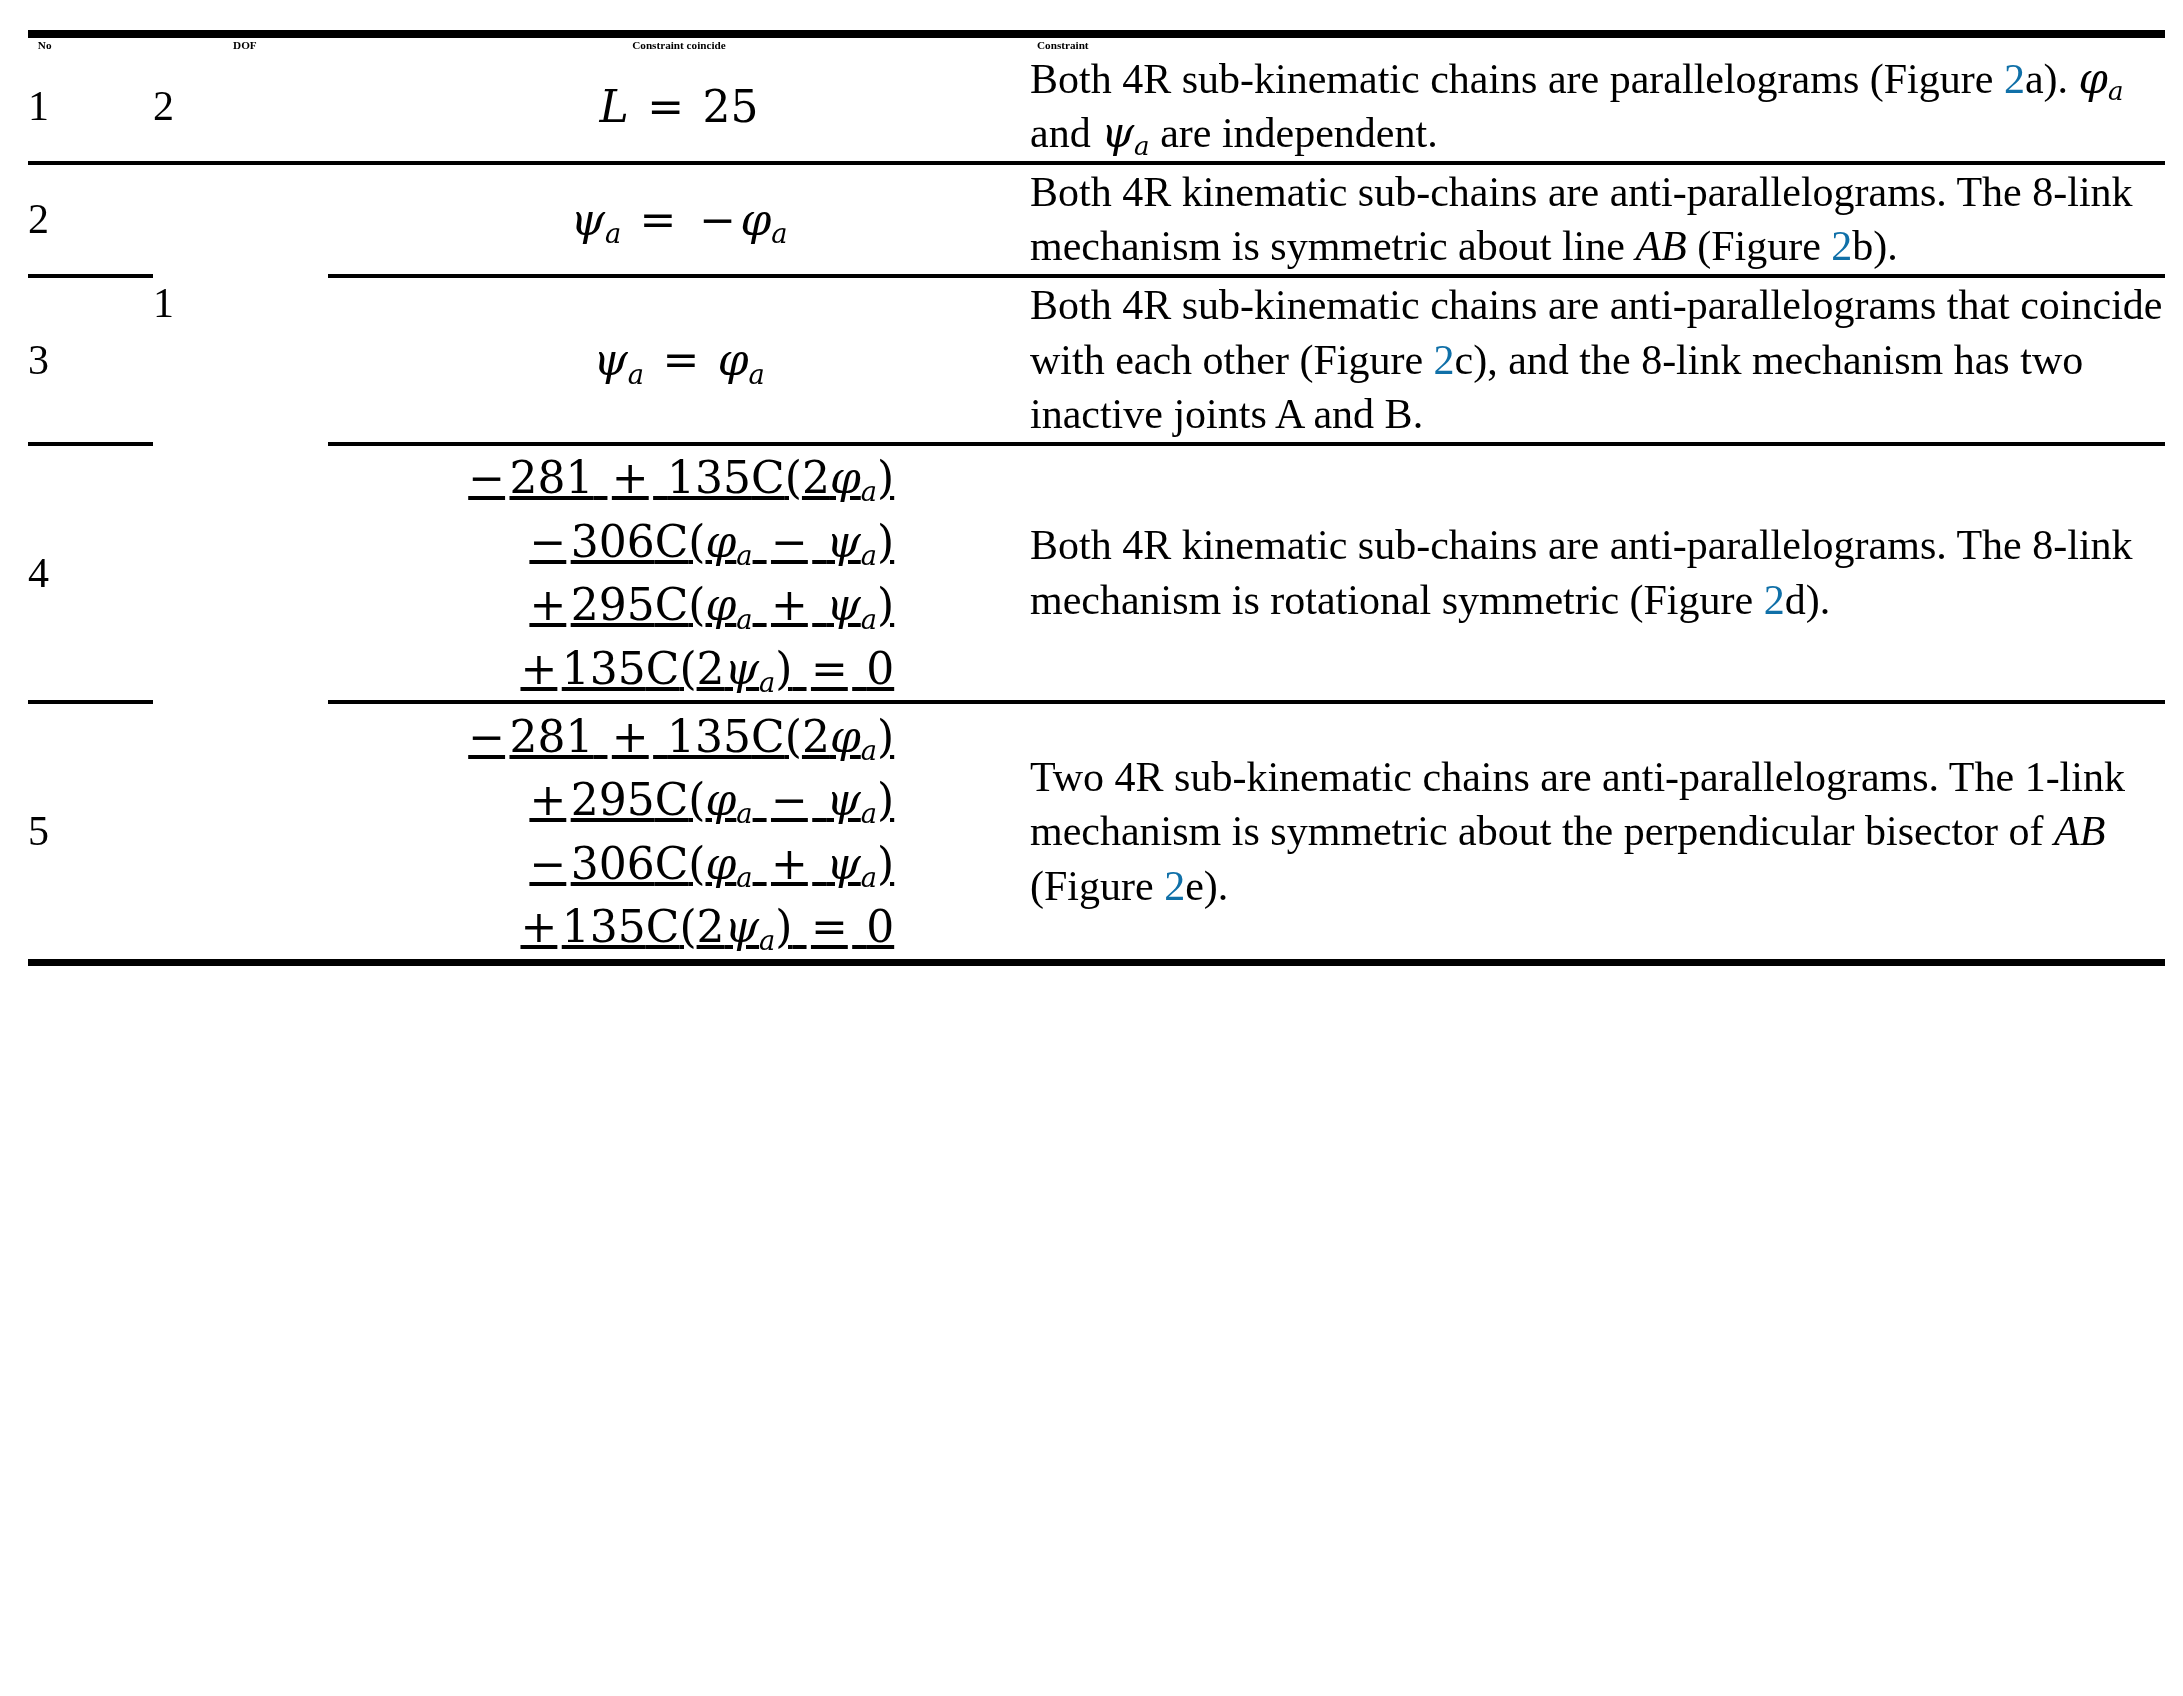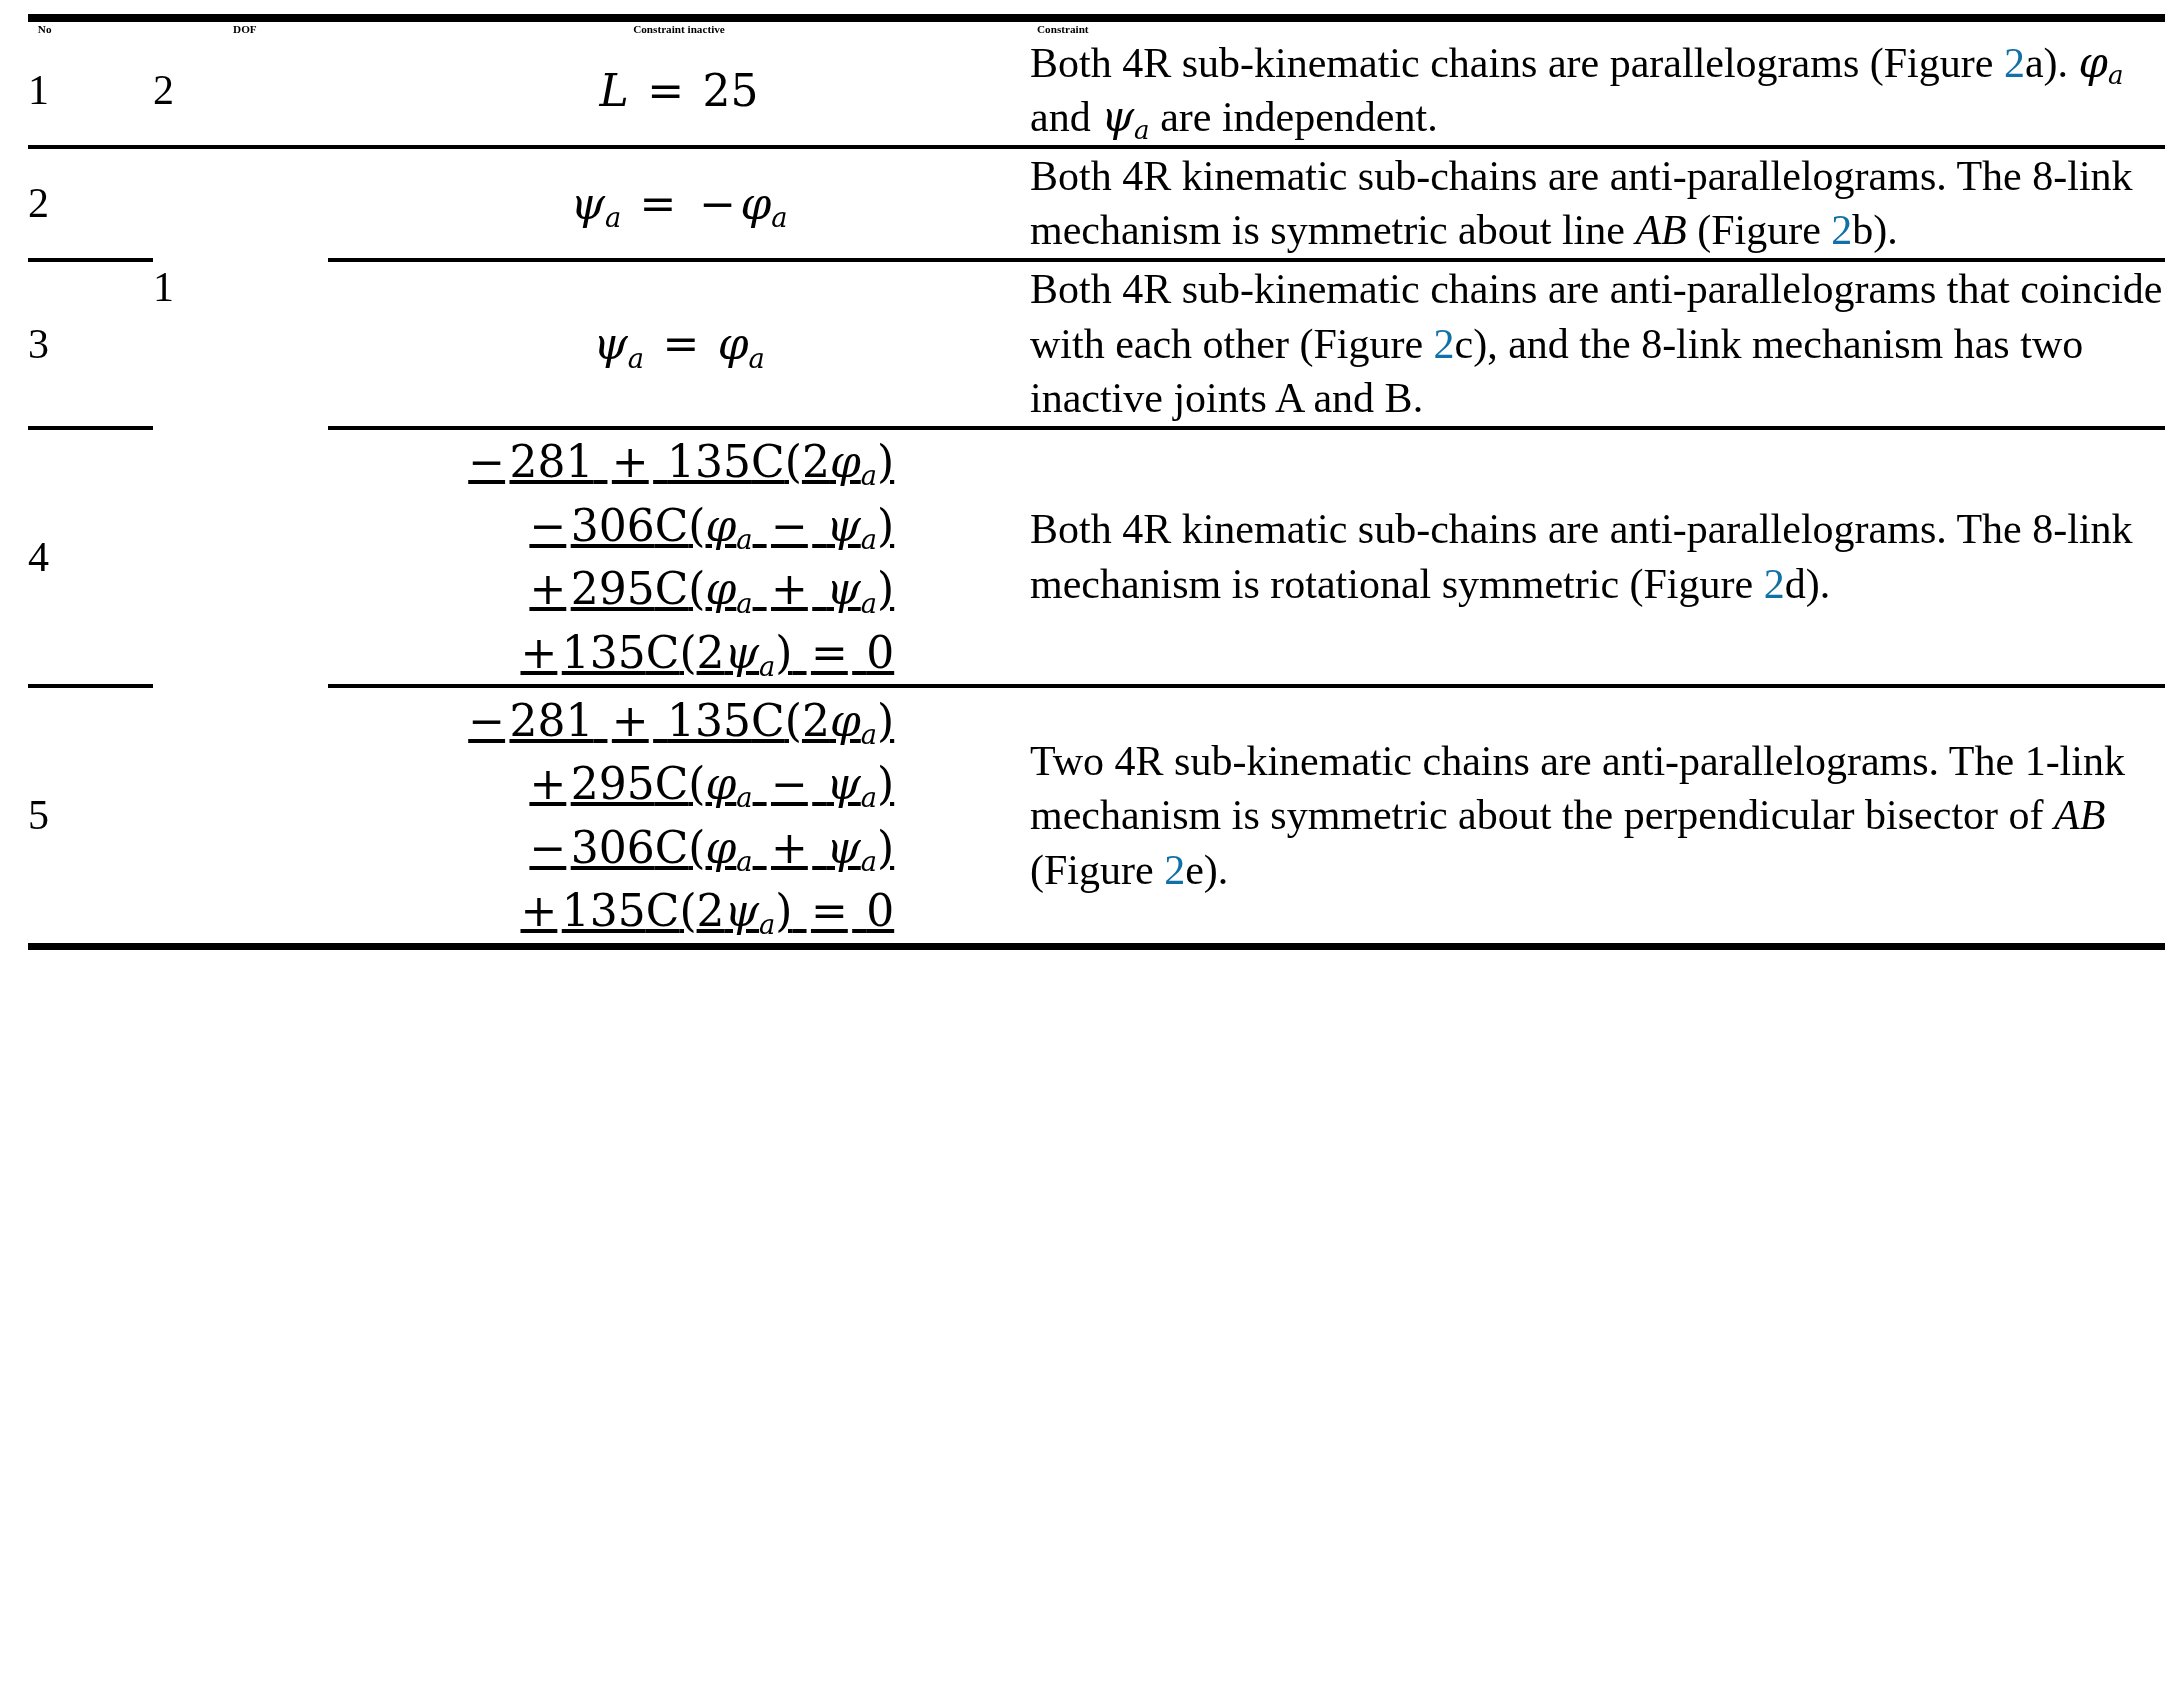--- a/index.html
+++ b/index.html
@@ -12,21 +12,21 @@
     width: 2183px;
     height: 1696px;
     font-family: "Liberation Serif", "DejaVu Serif", serif;
     color: #000000;
     overflow: hidden;
   }
 
   .table-wrap {
     position: absolute;
     left: 28px;
-    top: 14px;
+    top: 30px;
     width: 2137px;
   }
 
   table.main-table {
     width: 2137px;
     border-collapse: collapse;
     table-layout: fixed;
   }
 
   
@@ -153,21 +153,21 @@
       <col class="c-no">
         <col class="c-dof">
         <col class="c-eq">
         <col class="c-desc">
     </colgroup>
 
     <thead>
       <tr class="hdr-row">
         <th class="hdr-no">No</th>
         <th class="hdr-dof">DOF</th>
-        <th class="hdr-eq">Constraint inactive</th>
+        <th class="hdr-eq">Constraint coincide</th>
         <th class="hdr-desc">Constraint</th>
       </tr>
     </thead>
 
     <tbody>
 
       <tr class="sep-full">
         <td class="cell num-cell">1</td>
         <td class="cell dof-cell">2</td>
         <td class="cell eq-cell">

